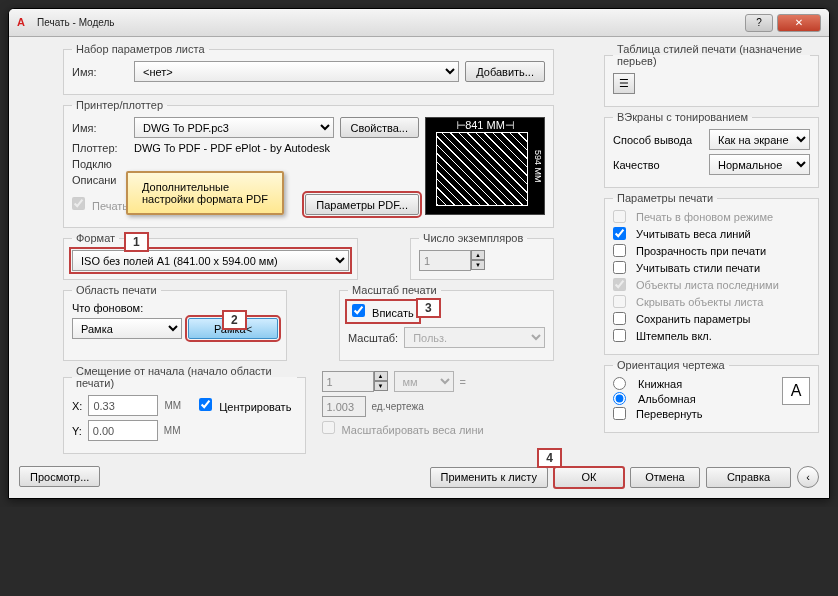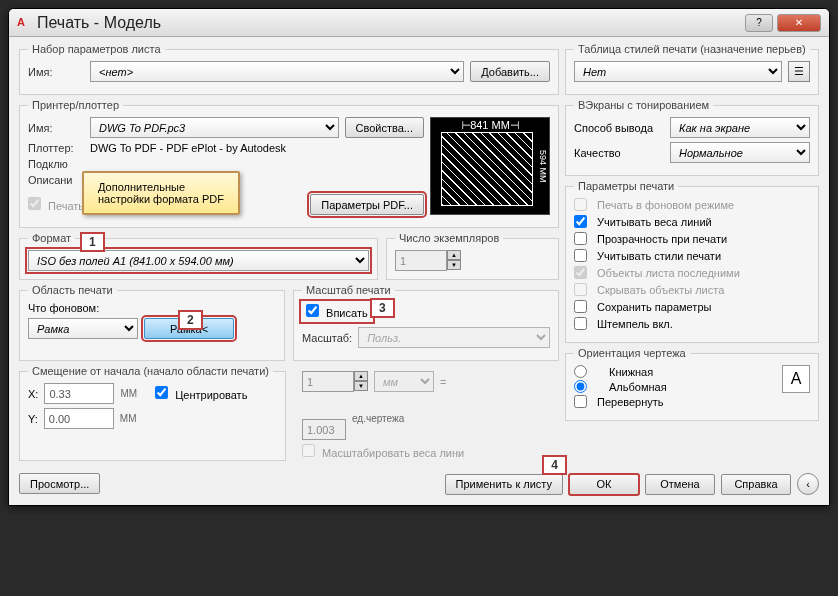--- a/index.html
+++ b/index.html
@@ -1,53 +1,53 @@
 <!DOCTYPE html>
 <html><head>
 <meta charset="utf-8">
 <style>
 * { box-sizing: border-box; margin: 0; padding: 0; font-family: 'Segoe UI', Tahoma, sans-serif; font-size: 11px; }
 body { background: #2a2a2a; padding: 8px; }
 .window { width: 822px; background: #f0f0f0; border: 1px solid #000; border-radius: 6px 6px 0 0; overflow: hidden; box-shadow: 0 2px 10px rgba(0,0,0,0.5); }
 .titlebar { background: linear-gradient(#f5f5f5, #dcdcdc); height: 28px; display: flex; align-items: center; padding: 0 8px; border-bottom: 1px solid #aaa; }
 .titlebar-icon { width: 14px; height: 14px; margin-right: 6px; color: #d32020; font-weight: bold; }
-.titlebar-title { flex: 1; color: #222; font-size: 16px; }
+.titlebar-title { flex: 1; color: #222; font-size: 10px; }
 .win-btns { display: flex; gap: 4px; }
 .win-btn { width: 28px; height: 18px; background: linear-gradient(#e8e8e8,#c8c8c8); border: 1px solid #999; border-radius: 3px; display: flex; align-items: center; justify-content: center; font-size: 10px; cursor: pointer; }
 .win-btn.close { background: linear-gradient(#e07860,#c0402a); color: #fff; width: 44px; }
 .content { display: flex; padding: 6px 10px 4px 10px; gap: 6px; }
 .col-left { width: 540px; }
 .col-right { flex: 1; }
-fieldset { border: 1px solid #d0d0d0; padding: 6px 8px 8px 8px; margin-bottom: 4px; position: relative; background: #f5f5f5; }
+fieldset { border: 1px solid #d0d0d0; padding: 6px 8px 8px 8px; margin-bottom: 4px; position: relative; background: #f5f5f5; margin-left: 44px; }
 legend { padding: 0 4px; color: #444; font-size: 11px; }
 .row { display: flex; align-items: center; gap: 6px; margin-bottom: 4px; }
 .lbl { color: #333; min-width: 56px; }
 .lbl-sm { color: #333; min-width: 46px; }
 select, input[type=text] { border: 1px solid #9a9a9a; background: #fff; padding: 2px 4px; height: 21px; font-size: 11px; }
-select { background: linear-gradient(#fff,#ececec); font-style: italic; }
+select { background: linear-gradient(#fff,#ececec); }
 .btn { background: linear-gradient(#f8f8f8,#ddd); border: 1px solid #8a8a8a; padding: 3px 10px; height: 21px; cursor: pointer; border-radius: 2px; font-size: 11px; }
 .btn.primary { background: linear-gradient(#d0ecff,#8fccf0); border: 1px solid #3c8fc8; }
 .btn.highlight-ok { outline: 2px solid #c04040; outline-offset: -1px; }
 input[type=checkbox] { margin-right: 4px; }
 .disabled { color: #999; }
 .disabled input, .disabled select { background: #eee; color: #888; }
 .preview-box { width: 120px; height: 98px; background: #000; position: relative; border: 1px solid #444; margin-left: auto; }
 .preview-hatch { position: absolute; inset: 14px 16px 8px 10px; background: repeating-linear-gradient(45deg, #fff 0 1px, transparent 1px 6px); border: 1px solid #fff; }
 .preview-dim-top { position: absolute; top: 1px; left: 0; right: 0; text-align: center; color: #fff; font-size: 9px; }
 .preview-dim-right { position: absolute; right: 1px; top: 0; bottom: 0; writing-mode: vertical-rl; text-align: center; color: #fff; font-size: 9px; }
 .callout { position: absolute; background: linear-gradient(#fff8d8, #ffe890); border: 2px solid #c09050; padding: 8px 14px; font-size: 13px; border-radius: 2px; box-shadow: 2px 2px 4px rgba(0,0,0,0.3); z-index: 10; }
 .callout-line { display: block; }
 .marker { display: inline-block; border: 2px solid #c04040; background: #fff; padding: 1px 7px; font-weight: bold; font-size: 12px; color: #333; position: absolute; z-index: 5; }
 .redbox { outline: 2px solid #c04040; outline-offset: 1px; }
 .two-col { display: flex; gap: 8px; }
 .two-col > * { flex: 1; }
 .footer { display: flex; justify-content: space-between; padding: 4px 10px 10px 10px; }
 .footer-right { display: flex; gap: 6px; align-items: center; }
 .circle-btn { width: 22px; height: 22px; border-radius: 50%; border: 1px solid #888; background: linear-gradient(#fff,#ddd); display: flex; align-items: center; justify-content: center; cursor: pointer; }
-.radio-row { display: flex; align-items: center; gap: 22px; margin-bottom: 2px; }
+.radio-row { display: flex; align-items: center; gap: 12px; margin-bottom: 2px; }
 .orient-icon { width: 28px; height: 28px; border: 1px solid #999; background: #fff; display: flex; align-items: center; justify-content: center; font-size: 16px; margin-left: auto; }
 .spinner { display: flex; }
 .spinner input { width: 52px; }
 .spinner .sp-btns { display: flex; flex-direction: column; }
 .spinner .sp-btns button { height: 10px; width: 14px; font-size: 6px; border: 1px solid #888; background: #ddd; padding: 0; }
 .icon-btn { width: 22px; height: 21px; border: 1px solid #888; background: linear-gradient(#f8f8f8,#ddd); cursor: pointer; display: flex; align-items: center; justify-content: center; }
 .small-txt { font-size: 10px; color: #666; }
 </style>
 </head>
 <body>
@@ -179,38 +179,37 @@
                 <input type="text" disabled="" value="1" style="">
                 <div class="sp-btns">
                   <button>▲</button>
                   <button>▼</button>
                 </div>
               </div>
             <select disabled="" style="width:60px"><option>мм</option></select>
             <span>=</span>
           </div>
           <div class="row disabled">
-            <input type="text" disabled="" style="width: 44px; margin-top: 23px;" value="1.003">
+            <input type="text" disabled="" style="width: 44px;" value="1.003">
             <span class="small-txt">ед.чертежа</span>
           </div>
           <label class="disabled">
             <input type="checkbox" disabled="" style="">
             <span>Масштабировать веса лини</span>
           </label>
           <span class="marker" style="bottom:-10px; right:-8px">4</span>
         </div>
       </div>
 
     </div>
 
     <div class="col-right">
       <fieldset>
         <legend>Таблица стилей печати (назначение перьев)</legend>
         <div class="row">
-          <select style="flex:1"><option>Нет</option></select>
           <button class="icon-btn">☰</button>
         </div>
       </fieldset>
 
       <fieldset>
         <legend>ВЭкраны с тонированием</legend>
         <div class="row">
           <span style="width:90px">Способ вывода</span>
           <select style="flex:1"><option>Как на экране</option></select>
         </div>
@@ -278,19 +277,19 @@
       </fieldset>
     </div>
   </div>
 
   <div class="footer">
     <button class="btn">Просмотр...</button>
     <div class="footer-right">
       <button class="btn">Применить к листу</button>
       <button class="btn highlight-ok" style="width:70px">ОК</button>
       <button class="btn" style="width:70px">Отмена</button>
-      <button class="btn" style="width:70px">Справка</button>
+      <button class="btn" style="width:85px">Справка</button>
       <div class="circle-btn">
         <span>‹</span>
       </div>
     </div>
   </div>
 </div>
 
 </body></html>

